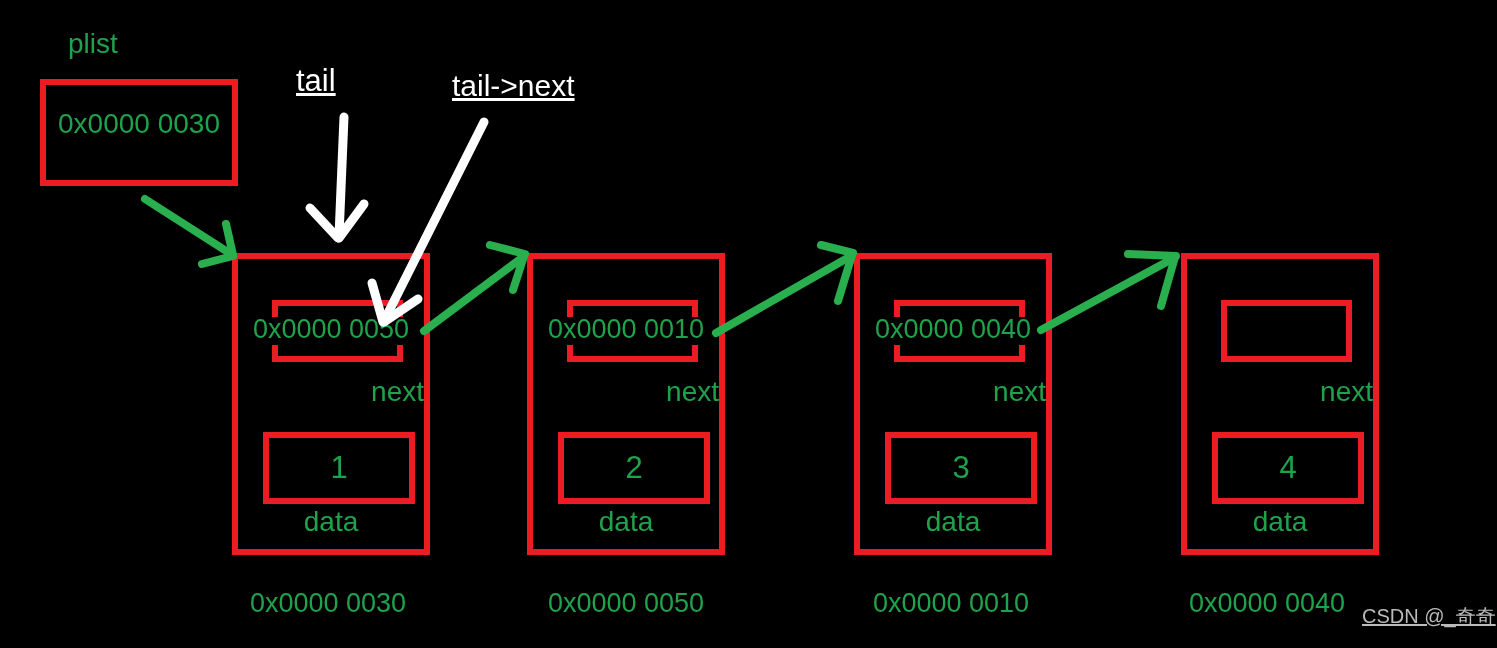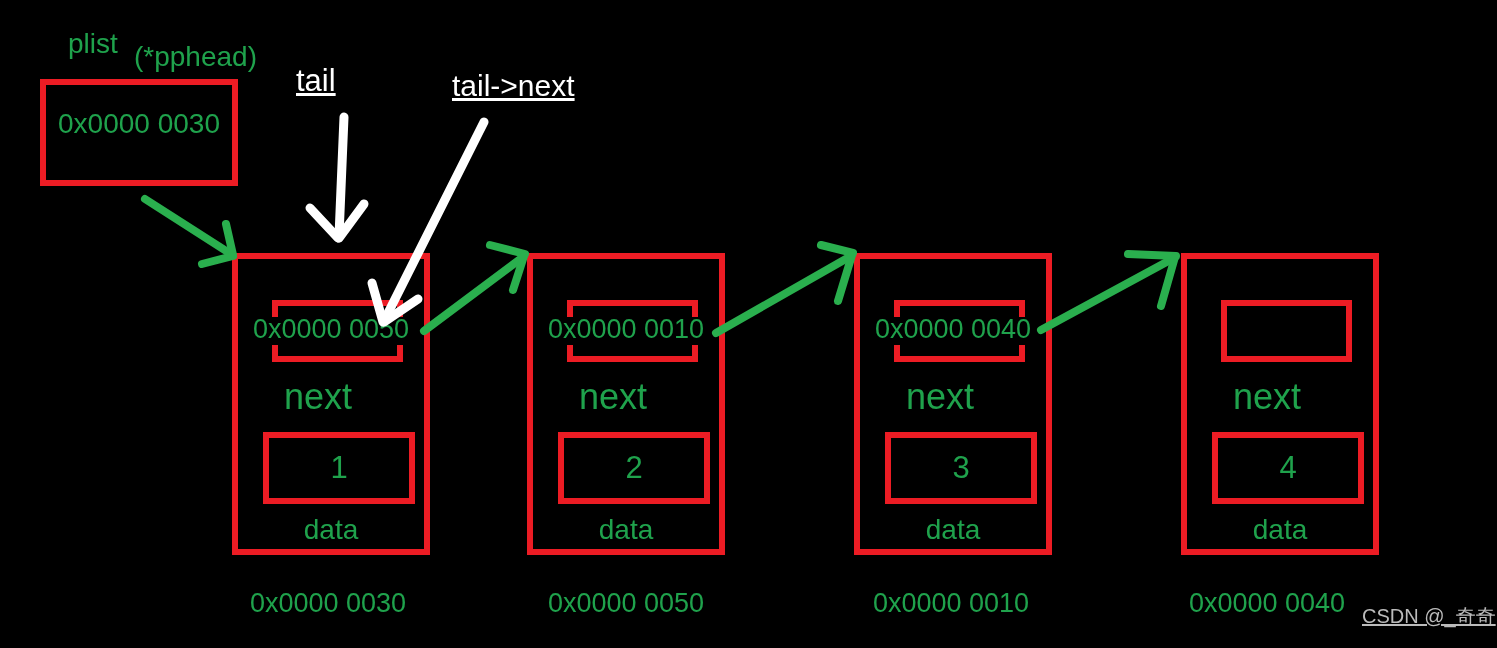--- a/index.html
+++ b/index.html
@@ -38,41 +38,40 @@
     position:absolute;left:34px;top:41px;width:131px;height:62px;
     border:6px solid var(--red);
   }
   .erase{position:absolute;width:9px;height:28px;top:11px;background:var(--bg);}
   .erase.l{left:-7px}
   .erase.r{right:-7px}
   .next-value{
     position:absolute;left:0;top:55px;width:100%;text-align:center;
     font-size:27px;white-space:nowrap;
   }
-  .next-label{position:absolute;left:0;top:117px;width:100%;text-align:left;font-size:36px;padding-left:46px;}
+  .next-label{position:absolute;left:0;top:117px;width:100%;text-align:right;font-size:28px;padding-left:46px;}
   .data-box{
     position:absolute;left:25px;top:173px;width:152px;height:72px;
     border:6px solid var(--red);
     display:flex;align-items:center;justify-content:center;font-size:31px;
   }
-  .data-label{position:absolute;left:0;top:255px;width:100%;text-align:center;font-size:28px;}
+  .data-label{position:absolute;left:0;top:247px;width:100%;text-align:center;font-size:28px;}
   .addr{position:absolute;top:588px;width:198px;text-align:center;font-size:27px;white-space:nowrap;}
   .a1{left:229px}.a2{left:527px}.a3{left:852px}.a4{left:1168px}
   .watermark{position:absolute;left:1362px;top:603px;font-size:20px;color:var(--gray);white-space:nowrap;text-decoration:underline;}
   svg.arrows{position:absolute;left:0;top:0;width:1497px;height:648px;pointer-events:none;}
   .stroke-g{stroke:var(--arrow-green);stroke-width:8;stroke-linecap:round;fill:none;}
   .stroke-w{stroke:var(--white);stroke-width:9;stroke-linecap:round;fill:none;}
 </style>
 </head>
 <body>
 
 <div class="canvas">
 
   <div class="lbl green plist-lbl">plist</div>
-  <div class="lbl green pphead-lbl">(*pphead)</div>
   <div class="plist-box green">
     <span>0x0000 0030</span>
   </div>
   <div class="lbl white tail-lbl">tail</div>
   <div class="lbl white tailnext-lbl">tail-&gt;next</div>
 
   <div class="node n1">
     <div class="next-box">
       <div class="erase l"></div>
       <div class="erase r"></div>

